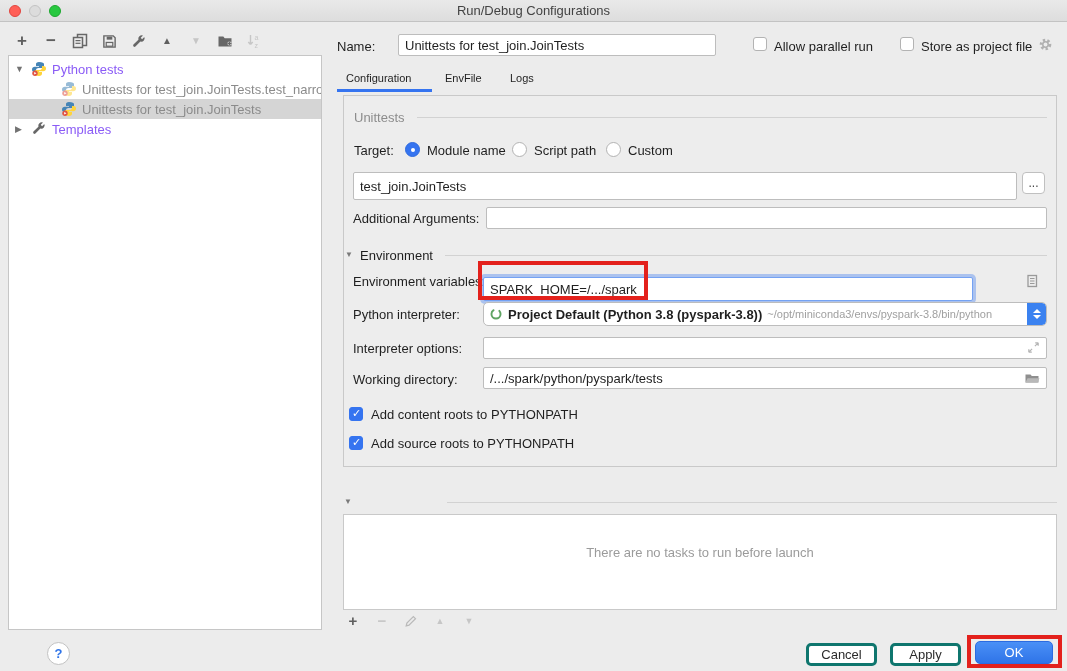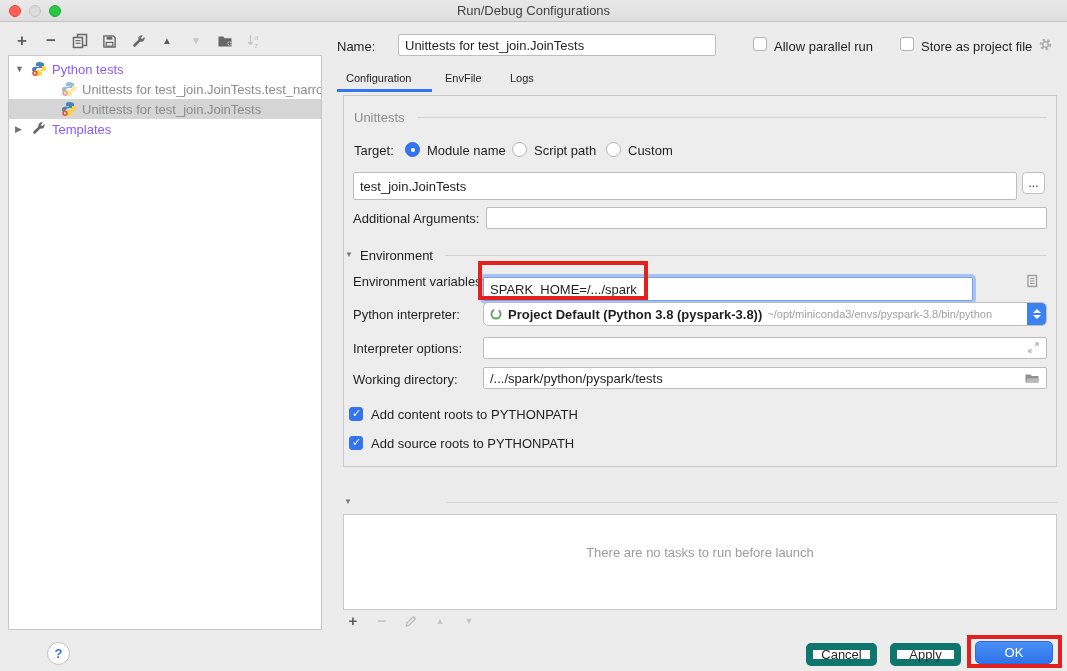--- a/index.html
+++ b/index.html
@@ -78,21 +78,21 @@
     display:flex; align-items:center; justify-content:center; }
 
   
   .bl-box { position:absolute; left:343px; top:514px; width:714px; height:96px; background:#fff; border:1px solid #c9c9c9; }
   .bl-msg { position:absolute; width:100%; top:30px; text-align:center; font-size:13px; color:#9b9b9b; }
   .bl-toolbar { position:absolute; left:345px; top:612px; display:flex; gap:13px; align-items:center; height:18px; }
 
   
   .btn { position:absolute; height:23px; border-radius:5px; font-size:13px; display:flex;
     align-items:center; justify-content:center; font-family:inherit; }
-  .btn.plain { background:#fff; border:7px solid #0f766e; color:#2b2b2b; }
+  .btn.plain { background:#fff; border:3px solid #0f766e; color:#2b2b2b; }
   .btn.primary { background:linear-gradient(#4a90f6,#2f74e8); border:1px solid #2b6be0; color:#fff; }
 
   
   .annot { position:absolute; border:4px solid #e3211c; z-index:50; pointer-events:none; }
 </style>
 </head>
 <body>
 
 <div class="app">
 

